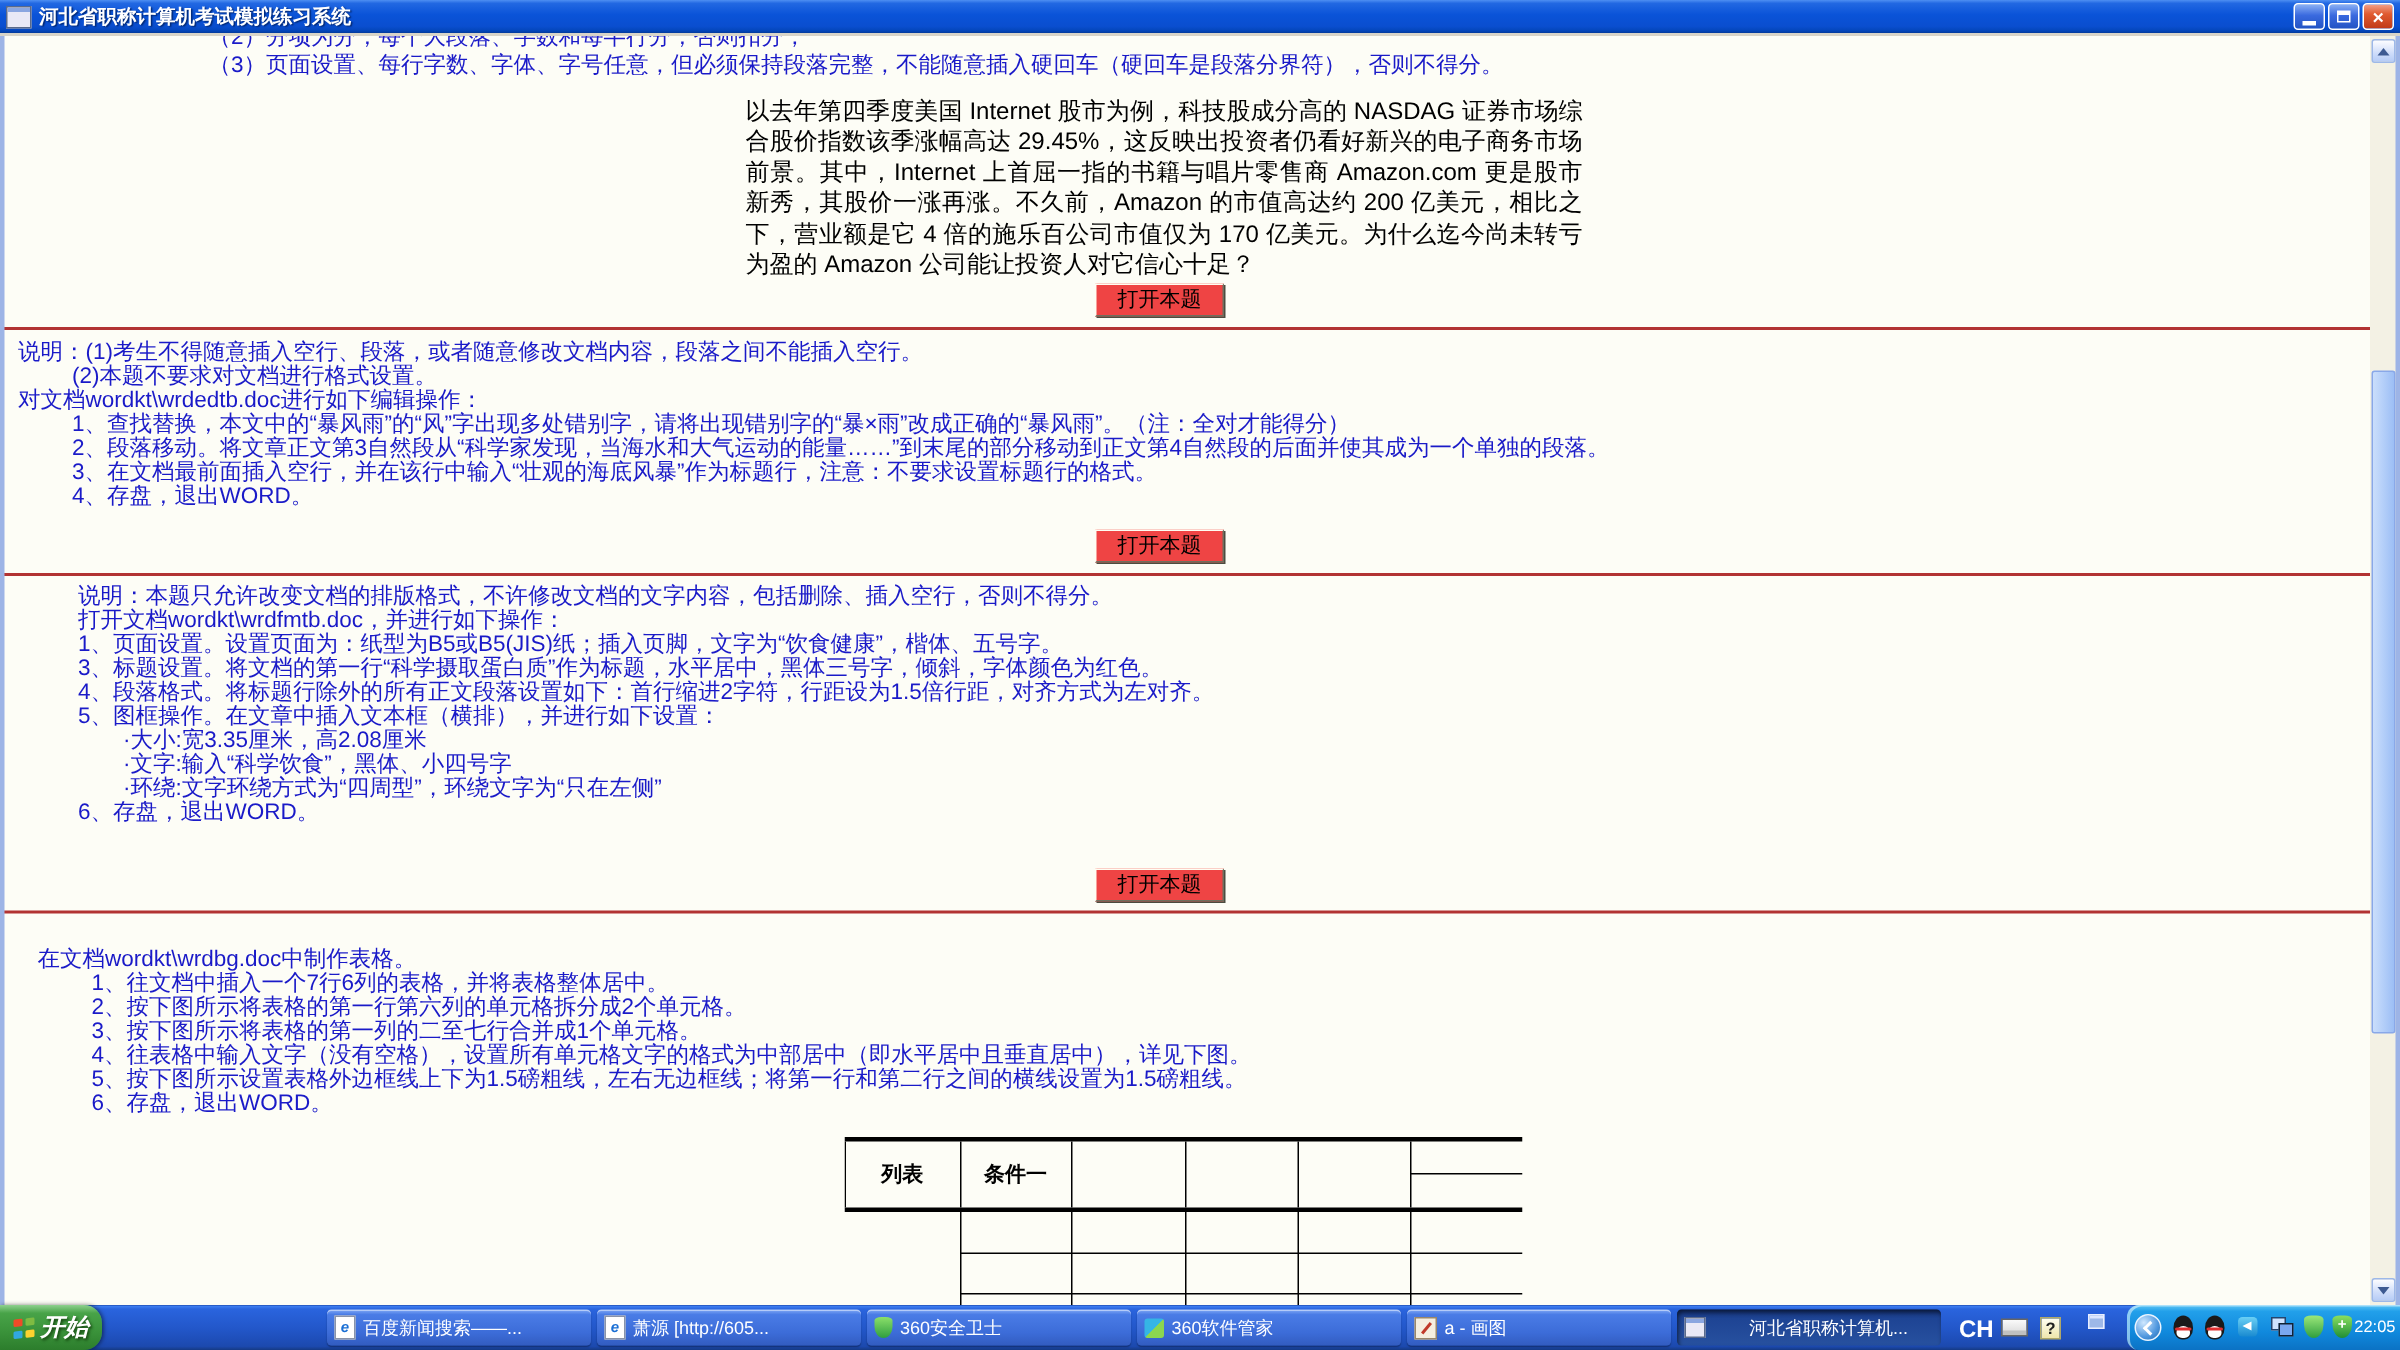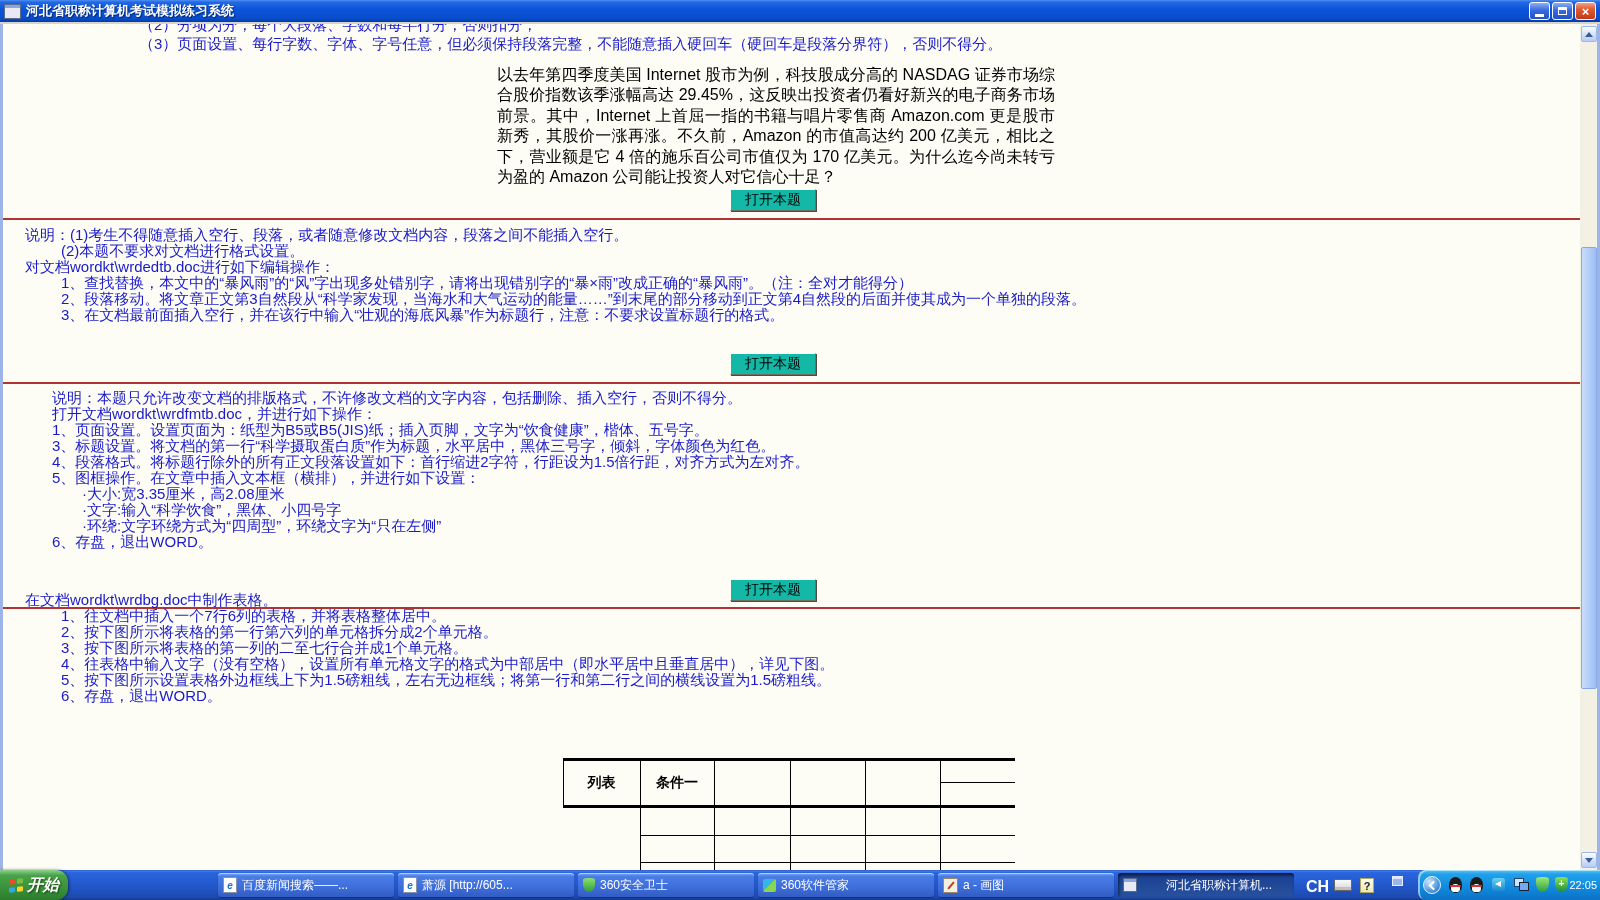--- a/index.html
+++ b/index.html
@@ -27,21 +27,21 @@
   
   .content{position:absolute;left:0;top:24px;width:1600px;height:846px;background:#fdfdf6;overflow:hidden;z-index:10;}
   .blue{color:#1a1ac8;font-size:15px;line-height:16px;white-space:nowrap;}
   .ln{height:16px;white-space:nowrap;}
   .i1{padding-left:36px;}
   .i2{padding-left:30px;}
   .sec{position:absolute;}
   .clipline{position:absolute;top:-7px;left:139px;text-align:right;}
   .ruleline{position:absolute;top:12px;left:139px;}
   .para{position:absolute;left:497px;top:41px;width:558px;color:#000;font-size:16px;line-height:20.4px;text-align:justify;}
-  .open-btn{position:absolute;width:86px;height:22px;background:#14b8a6;
+  .open-btn{position:absolute;width:86px;height:22px;background:#ef4444;
     border:1px solid;border-color:#fffdf2 #6f6f5e #6f6f5e #fffdf2;box-shadow:1px 1px 0 #4c4c40;
     color:#000;font-size:14px;display:flex;align-items:center;justify-content:center;cursor:default;padding:0;font-family:inherit;}
   .redline{position:absolute;left:0;width:1580px;height:2px;background:#b23333;}
 
   
   .ptable{position:absolute;left:563px;top:734px;width:452px;height:112px;overflow:hidden;}
   .tl{position:absolute;background:#000;}
   .tcell{position:absolute;color:#000;font-weight:bold;font-size:14px;display:flex;align-items:center;justify-content:center;text-align:center;}
 
   
@@ -123,27 +123,28 @@
 
   <div class="content">
 
     <div class="blue clipline">（2）分项为分，每个大段落、字数和每半行分，否则扣分；</div>
     <div class="blue ruleline">（3）页面设置、每行字数、字体、字号任意，但必须保持段落完整，不能随意插入硬回车（硬回车是段落分界符），否则不得分。</div>
     <div class="para">以去年第四季度美国 Internet 股市为例，科技股成分高的 NASDAG 证券市场综合股价指数该季涨幅高达 29.45%，这反映出投资者仍看好新兴的电子商务市场前景。其中，Internet 上首屈一指的书籍与唱片零售商 Amazon.com 更是股市新秀，其股价一涨再涨。不久前，Amazon 的市值高达约 200 亿美元，相比之下，营业额是它 4 倍的施乐百公司市值仅为 170 亿美元。为什么迄今尚未转亏为盈的 Amazon 公司能让投资人对它信心十足？</div>
     <button class="open-btn" style="left:730px;top:165px;">打开本题</button>
 
     <div class="redline" style="top:194px;"></div>
 
-    <div class="sec blue" style="left:25px;top:203px;">
+    <div class="sec blue" style="left:12px;top:203px;">
       <div class="ln">说明：(1)考生不得随意插入空行、段落，或者随意修改文档内容，段落之间不能插入空行。</div>
       <div class="ln i1">(2)本题不要求对文档进行格式设置。</div>
       <div class="ln">对文档wordkt\wrdedtb.doc进行如下编辑操作：</div>
       <div class="ln i1">1、查找替换，本文中的“暴风雨”的“风”字出现多处错别字，请将出现错别字的“暴×雨”改成正确的“暴风雨”。（注：全对才能得分）</div>
       <div class="ln i1">2、段落移动。将文章正文第3自然段从“科学家发现，当海水和大气运动的能量……”到末尾的部分移动到正文第4自然段的后面并使其成为一个单独的段落。</div>
       <div class="ln i1">3、在文档最前面插入空行，并在该行中输入“壮观的海底风暴”作为标题行，注意：不要求设置标题行的格式。</div>
+      <div class="ln i1">4、存盘，退出WORD。</div>
     </div>
     <button class="open-btn" style="left:730px;top:329px;">打开本题</button>
 
     <div class="redline" style="top:358px;"></div>
 
     <div class="sec blue" style="left:52px;top:366px;">
       <div class="ln">说明：本题只允许改变文档的排版格式，不许修改文档的文字内容，包括删除、插入空行，否则不得分。</div>
       <div class="ln">打开文档wordkt\wrdfmtb.doc，并进行如下操作：</div>
       <div class="ln">1、页面设置。设置页面为：纸型为B5或B5(JIS)纸；插入页脚，文字为“饮食健康”，楷体、五号字。</div>
       <div class="ln">3、标题设置。将文档的第一行“科学摄取蛋白质”作为标题，水平居中，黑体三号字，倾斜，字体颜色为红色。</div>
@@ -151,21 +152,21 @@
       <div class="ln">5、图框操作。在文章中插入文本框（横排），并进行如下设置：</div>
       <div class="ln i2">·大小:宽3.35厘米，高2.08厘米</div>
       <div class="ln i2">·文字:输入“科学饮食”，黑体、小四号字</div>
       <div class="ln i2">·环绕:文字环绕方式为“四周型”，环绕文字为“只在左侧”</div>
       <div class="ln">6、存盘，退出WORD。</div>
     </div>
     <button class="open-btn" style="left:730px;top:555px;">打开本题</button>
 
     <div class="redline" style="top:583px;"></div>
 
-    <div class="sec blue" style="left:25px;top:568px;">
+    <div class="sec blue" style="left:25px;top:608px;">
       <div class="ln">在文档wordkt\wrdbg.doc中制作表格。</div>
       <div class="ln i1">1、往文档中插入一个7行6列的表格，并将表格整体居中。</div>
       <div class="ln i1">2、按下图所示将表格的第一行第六列的单元格拆分成2个单元格。</div>
       <div class="ln i1">3、按下图所示将表格的第一列的二至七行合并成1个单元格。</div>
       <div class="ln i1">4、往表格中输入文字（没有空格），设置所有单元格文字的格式为中部居中（即水平居中且垂直居中），详见下图。</div>
       <div class="ln i1">5、按下图所示设置表格外边框线上下为1.5磅粗线，左右无边框线；将第一行和第二行之间的横线设置为1.5磅粗线。</div>
       <div class="ln i1">6、存盘，退出WORD。</div>
     </div>
 
     <div class="ptable">

